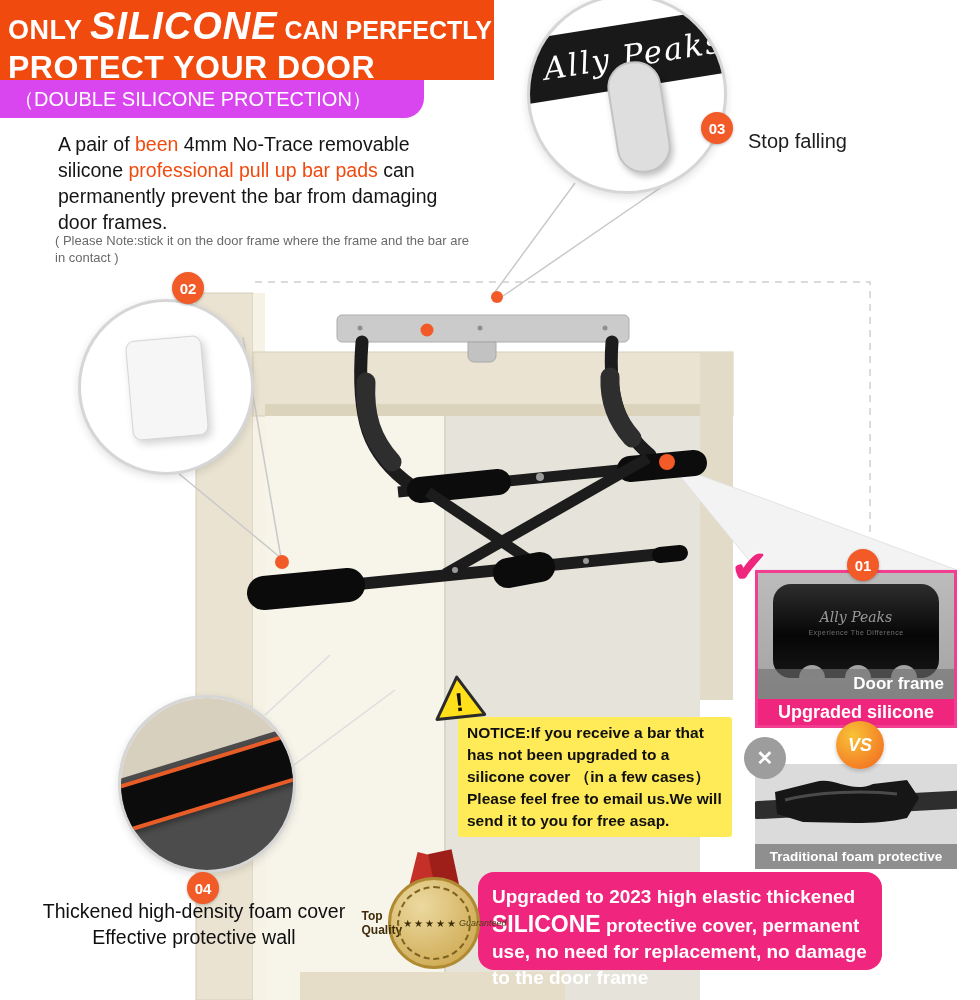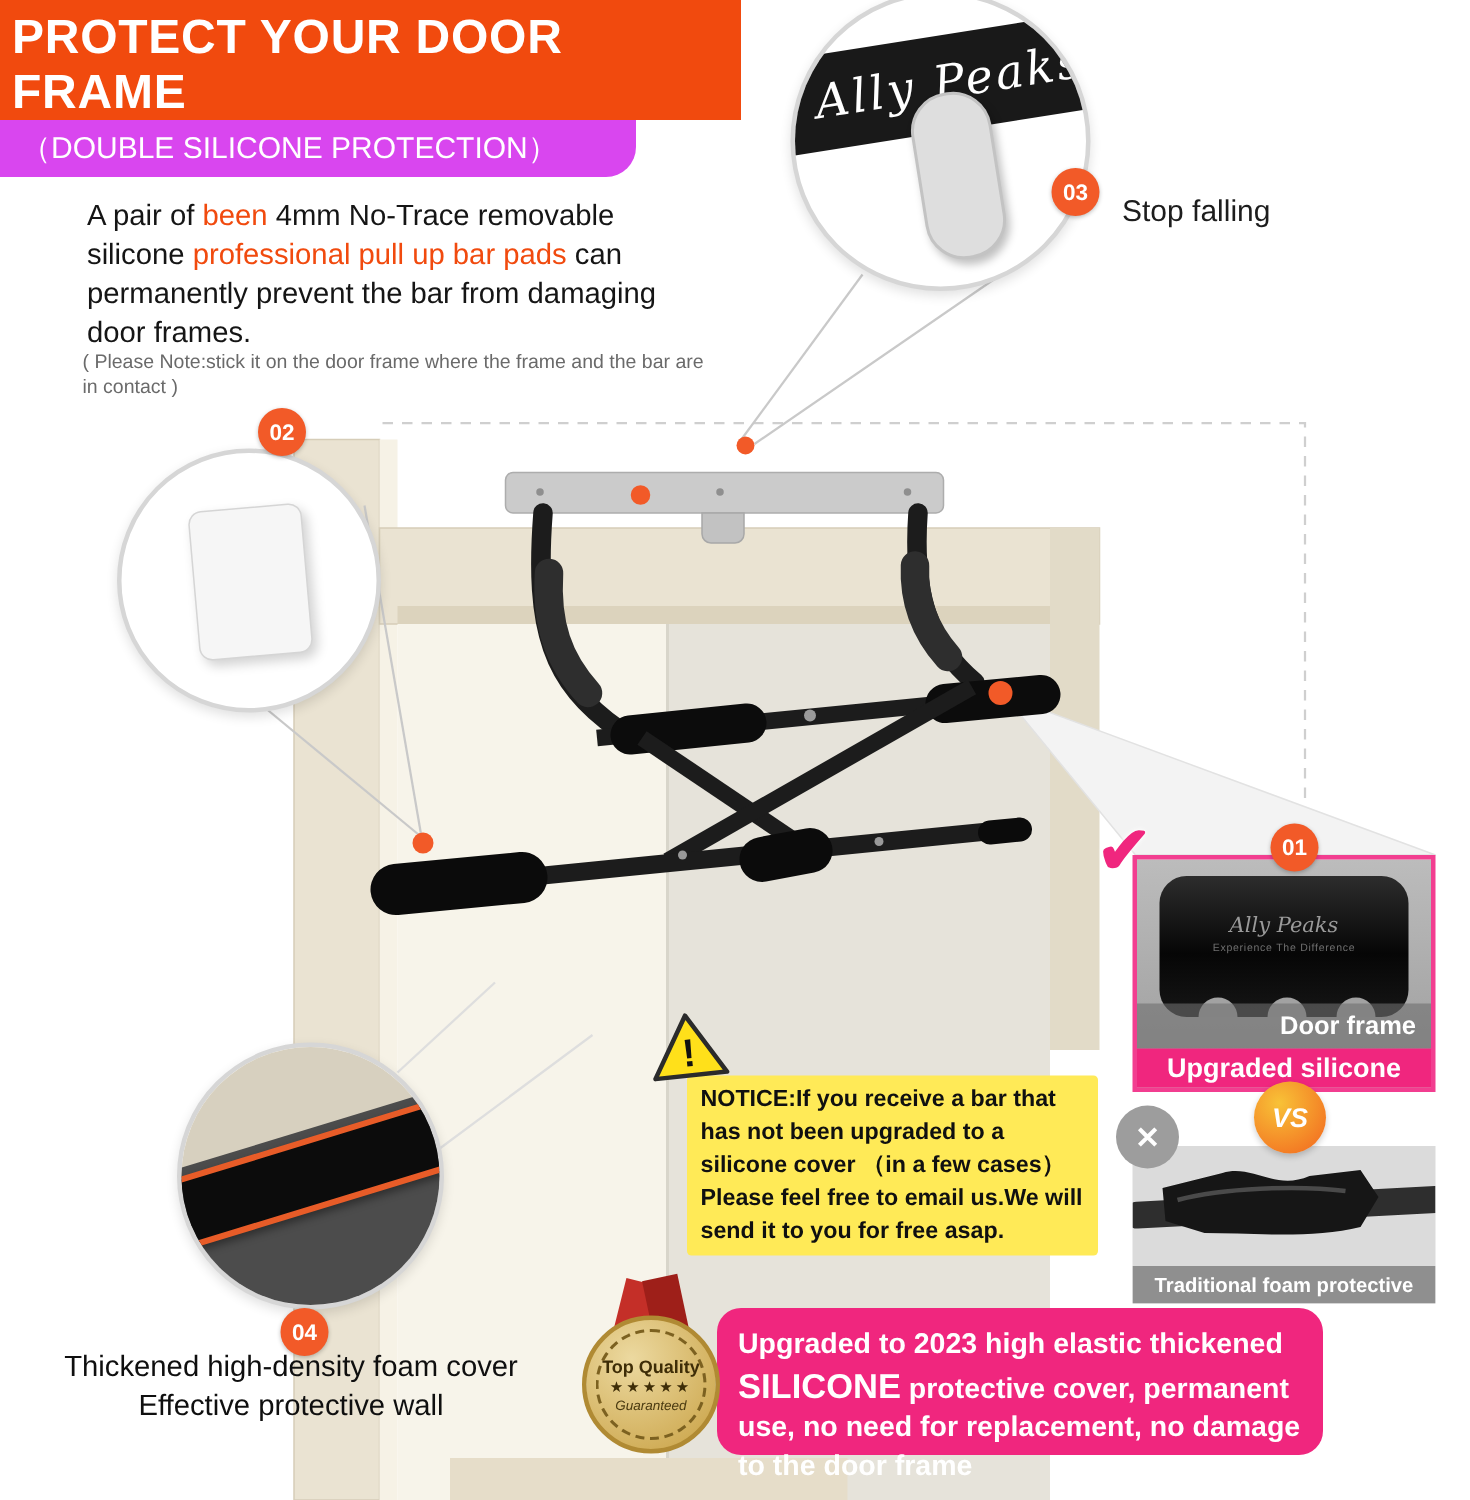--- a/index.html
+++ b/index.html
@@ -109,21 +109,21 @@
           font-weight:700;font-size:19px;line-height:1.32}
   .banner .big{font-size:23px}
 
   
   .medal{position:absolute;left:384px;top:851px;width:102px;height:120px;z-index:9}
   .rib{position:absolute;width:24px;height:60px;background:#c42f28}
   .rib1{left:26px;top:3px;transform:rotate(14deg)}
   .rib2{left:50px;top:0;transform:rotate(-12deg);background:#9e1f19}
   .medal-circle{position:absolute;left:4px;top:26px;width:92px;height:92px;border-radius:50%;
                 background:radial-gradient(circle at 35% 30%,#ecd9a0,#c8a042);
-                border:3px solid #b08a33;box-sizing:border-box;display:flex;flex-direction:column;
+                border:3px solid #b08a33;box-sizing:border-box;display:flex;
                 align-items:center;justify-content:center;gap:1px}
   .medal-circle::before{content:"";position:absolute;inset:6px;border:2px dashed #7c6120;
                         border-radius:50%}
   .m-top{font-size:12px;font-weight:700;color:#3e2d07}
   .m-stars{font-size:10px;color:#3e2d07;letter-spacing:2px}
   .m-bot{font-size:9px;color:#4a3a10;font-style:italic}
 </style>
 </head>
 <body>
 
@@ -184,20 +184,23 @@
 
     <g fill="#f25a28">
       <circle cx="497" cy="297" r="6"></circle>
       <circle cx="427" cy="330" r="6.5"></circle>
       <circle cx="282" cy="562" r="7"></circle>
       <circle cx="667" cy="462" r="8"></circle>
     </g>
   </svg>
 
   <div class="hdr-main">
+    <div class="hdr-line1">
+      <span class="h-only">ONLY </span><span class="h-sil">SILICONE</span><span class="h-rest"> CAN PERFECTLY</span>
+    </div>
     <div class="hdr-line2">PROTECT YOUR DOOR FRAME</div>
   </div>
   <div class="hdr-sub">（DOUBLE SILICONE PROTECTION）</div>
 
   <div class="intro">
     <span>A pair of </span><span class="hl">been</span><span> 4mm No-Trace removable silicone </span><span class="hl">professional pull up bar pads</span><span> can permanently prevent the bar from damaging door frames.</span>
   </div>
   <div class="intro-note">( Please Note:stick it on the door frame where the frame and the bar are in contact )</div>
 
   <div class="callout c03">

